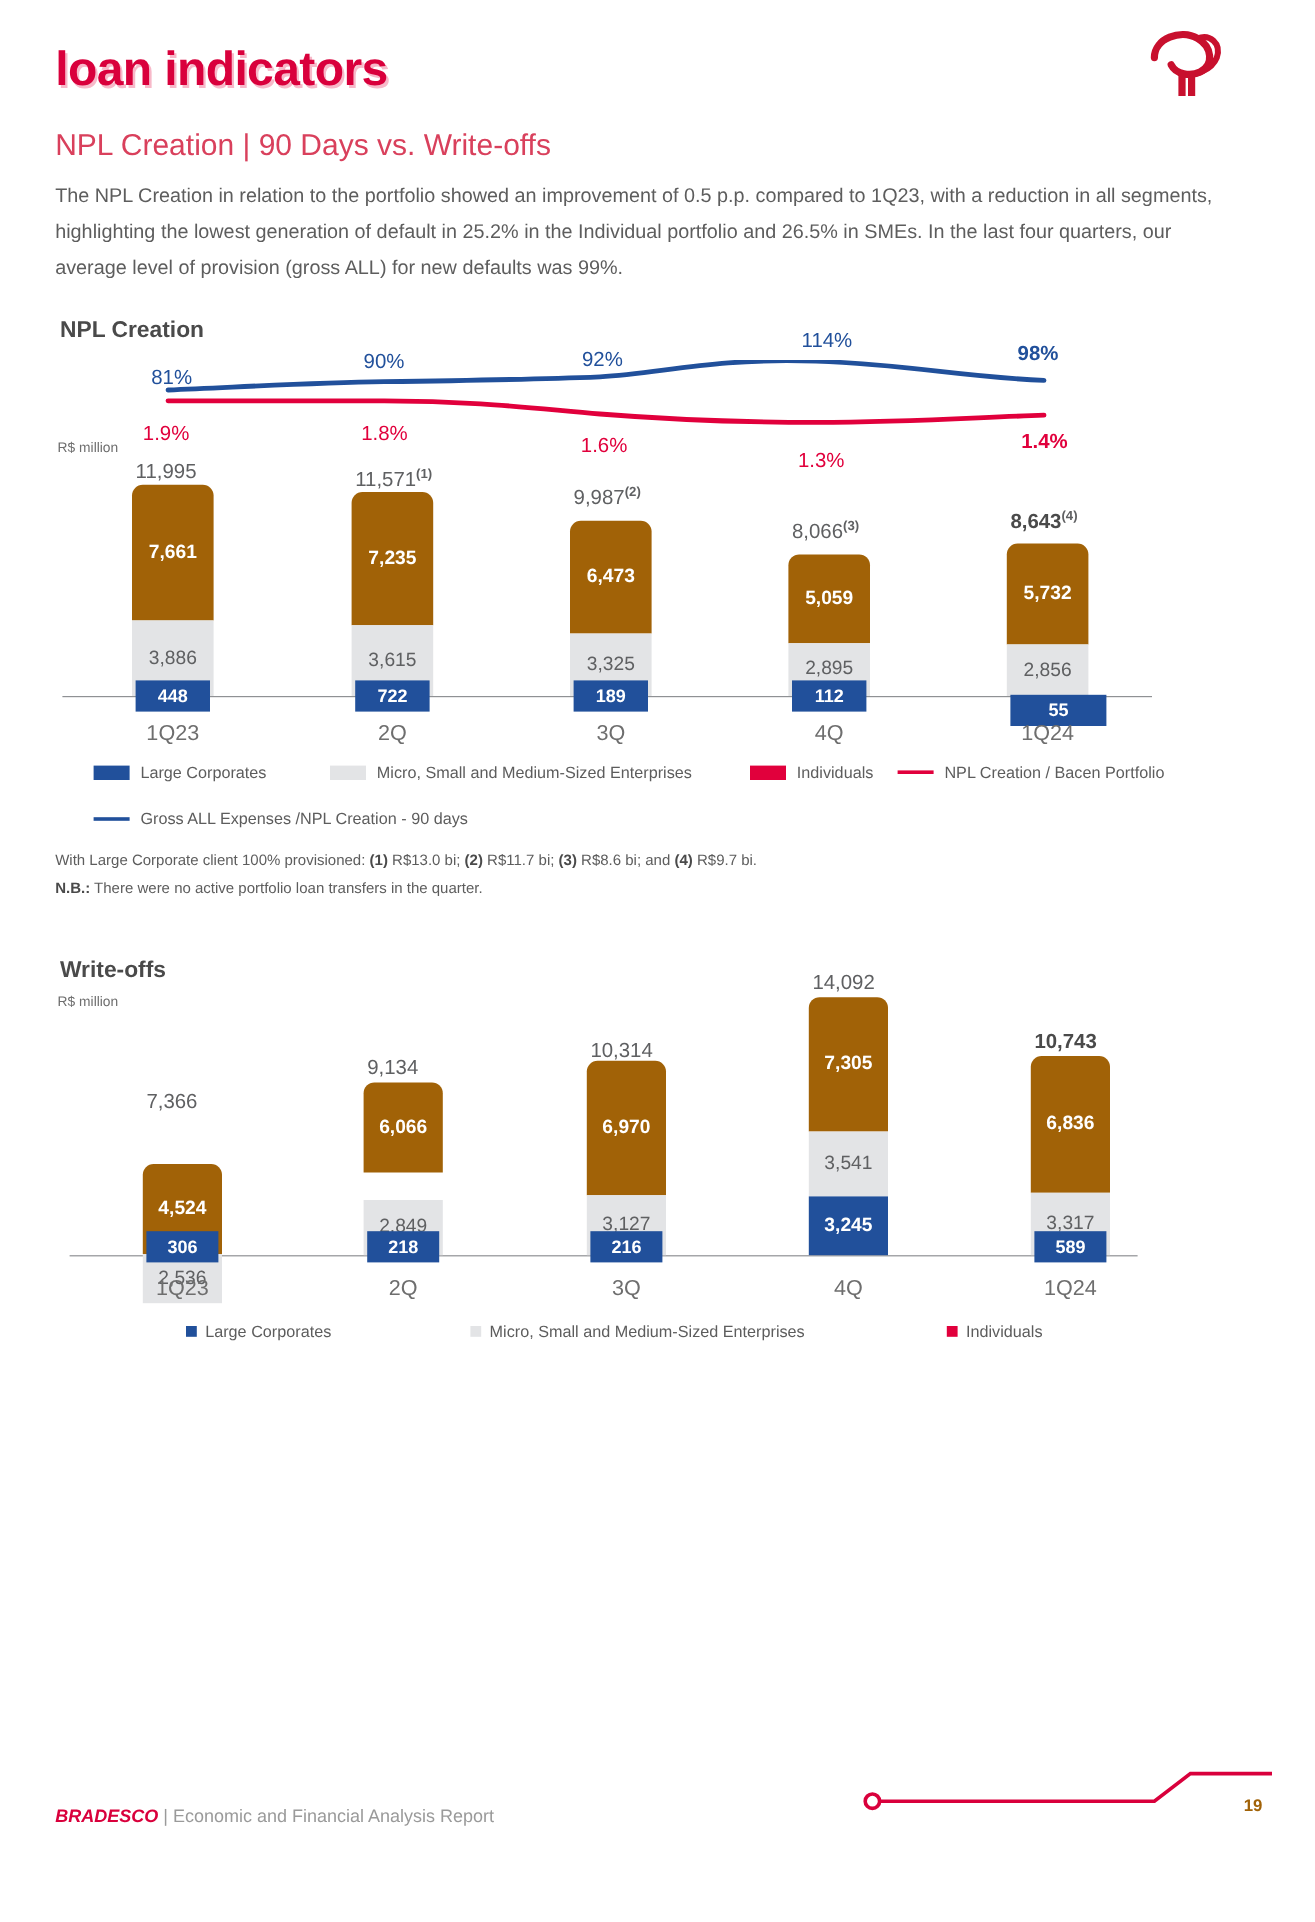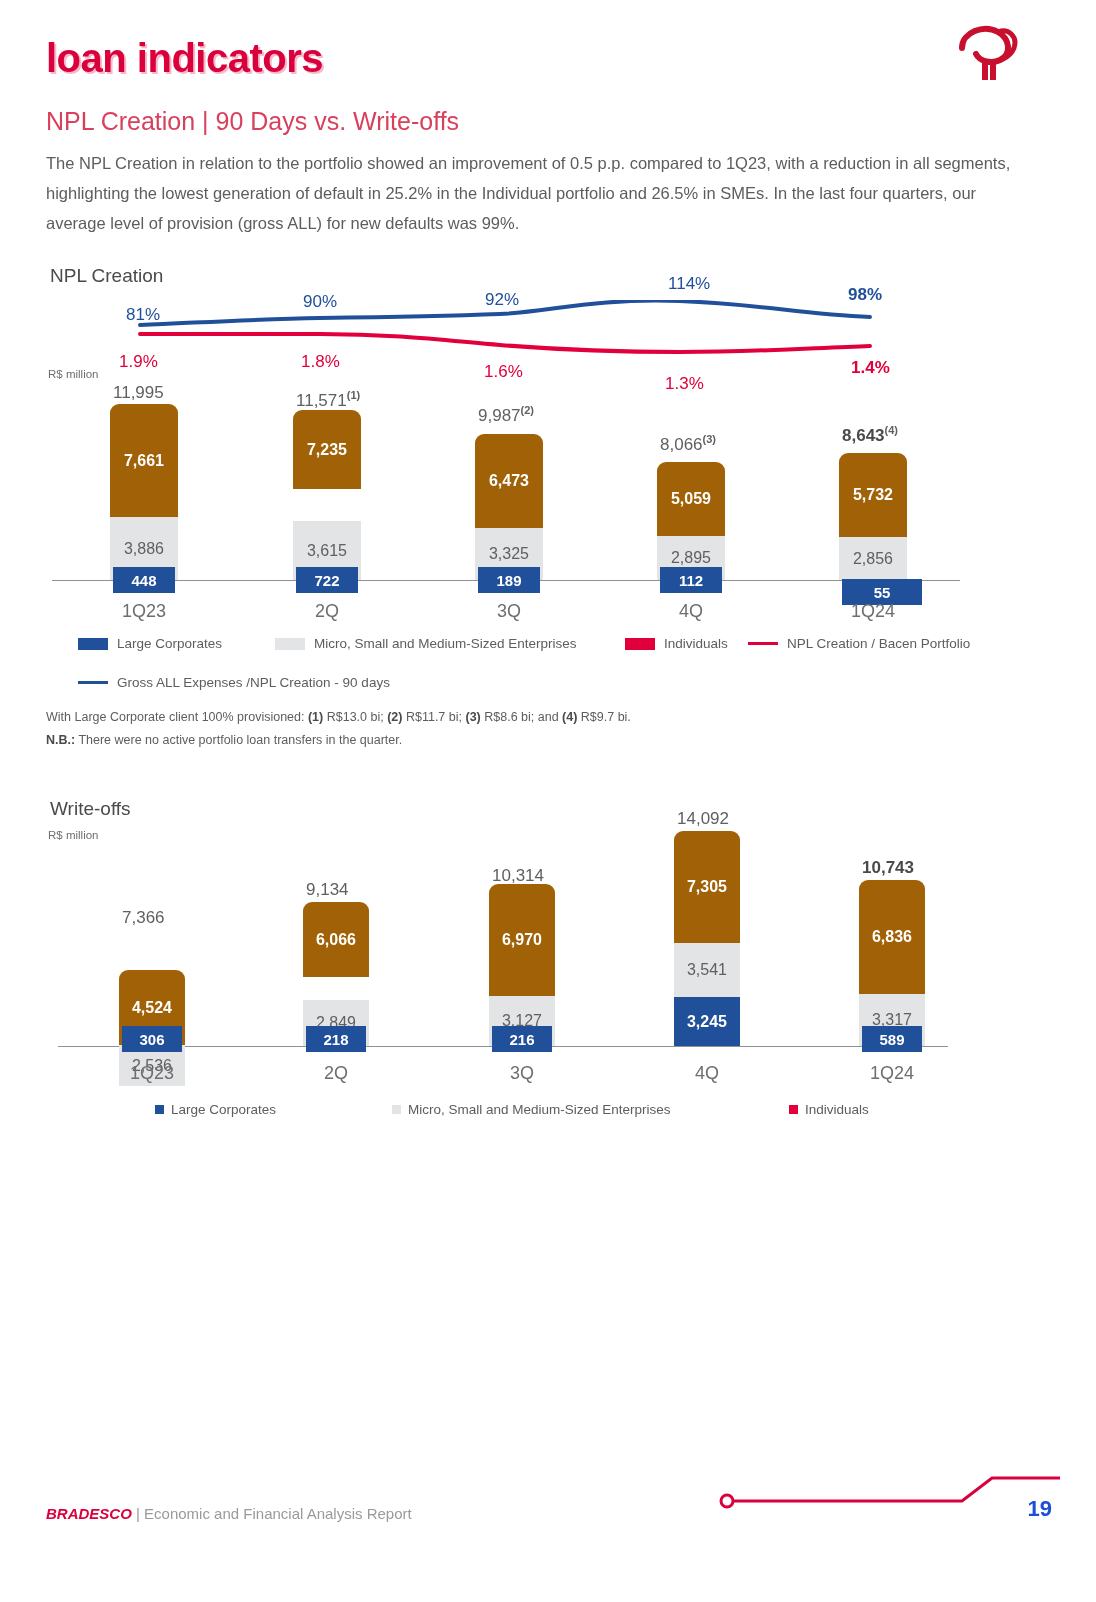--- a/index.html
+++ b/index.html
@@ -21,21 +21,21 @@
   .section-title{
     position:absolute;left:46px;top:107px;
     font-size:25px;color:#d9405c;font-weight:400;letter-spacing:0px;
   }
   .intro{
     position:absolute;left:46px;top:148px;width:965px;
     font-size:16.5px;line-height:30px;color:#5d5d5d;
   }
 
   
-  .chart-title{position:absolute;font-size:19px;font-weight:normal;color:#4a4a4a;text-align:center;}
+  .chart-title{position:absolute;font-size:19px;font-weight:bold;color:#4a4a4a;text-align:center;}
   .unit-label{position:absolute;font-size:11.5px;color:#6e6e6e;}
   .axis-line{position:absolute;height:1px;background:#8f9194;}
 
   .bar-group{position:absolute;}
   .seg{position:absolute;left:0;width:100%;display:flex;align-items:center;justify-content:center;}
   .seg-red{background:#a16207;color:#fff;font-weight:bold;font-size:16px;}
   .seg-grey{background:#e3e4e6;color:#5f6062;font-size:16px;}
   .seg-blue-inline{background:#21509b;color:#fff;font-weight:bold;font-size:16px;}
   .round-top{border-top-left-radius:9px;border-top-right-radius:9px;}
 
@@ -59,21 +59,21 @@
   .sw-box{width:30px;height:12px;}
   .sw-box-sm{width:9px;height:9px;margin-right:7px;}
   .sw-line{width:30px;height:3.5px;}
 
   .note{position:absolute;font-size:12.5px;color:#5d5d5d;line-height:22px;white-space:nowrap;}
   .note b{color:#4a4a4a;}
 
   
   .footer-text{position:absolute;left:46px;top:1505px;font-size:15px;color:#9a9a9a;}
   .footer-text b{color:#d9003c;font-style:italic;}
-  .page-num{position:absolute;right:44px;top:1496px;font-size:22px;font-weight:bold;color:#1d4ed8;}
+  .page-num{position:absolute;right:44px;top:1496px;font-size:14px;font-weight:bold;color:#a16207;}
 </style>
 </head>
 <body>
 
 <div class="page">
 
   <div class="main-title">loan indicators</div>
 
   <svg class="logo" viewBox="0 0 70 72">
     <path d="M10 26 C10 10, 32 2, 46 10 C58 17, 60 32, 48 38 C40 42, 28 40, 24 32" fill="none" stroke="#c8102e" stroke-width="6" stroke-linecap="round"></path>
@@ -109,21 +109,21 @@
 
   <div class="bar-group" style="left:110px;top:404px;width:68px;height:176px;">
     <div class="seg seg-red round-top" style="top:0;height:113px;">7,661</div>
     <div class="seg seg-grey" style="top:113px;height:63px;">3,886</div>
   </div>
   <div class="blue-box" style="left:113px;top:567px;width:62px;height:26px;">448</div>
   <div class="total-label" style="left:113px;top:383px;"><span>11,995</span></div>
   <div class="x-label" style="left:110px;top:601px;width:68px;">1Q23</div>
 
   <div class="bar-group" style="left:293px;top:410px;width:68px;height:170px;">
-    <div class="seg seg-red round-top" style="top:0;height:79px;">7,235</div>
+    <div class="seg seg-red round-top" style="top:0;height:111px;">7,235</div>
     <div class="seg seg-grey" style="top:111px;height:59px;">3,615</div>
   </div>
   <div class="blue-box" style="left:296px;top:567px;width:62px;height:26px;">722</div>
   <div class="total-label" style="left:296px;top:389px;"><span>11,571</span><span class="sup">(1)</span></div>
   <div class="x-label" style="left:293px;top:601px;width:68px;">2Q</div>
 
   <div class="bar-group" style="left:475px;top:434px;width:68px;height:146px;">
     <div class="seg seg-red round-top" style="top:0;height:94px;">6,473</div>
     <div class="seg seg-grey" style="top:94px;height:52px;">3,325</div>
   </div>

